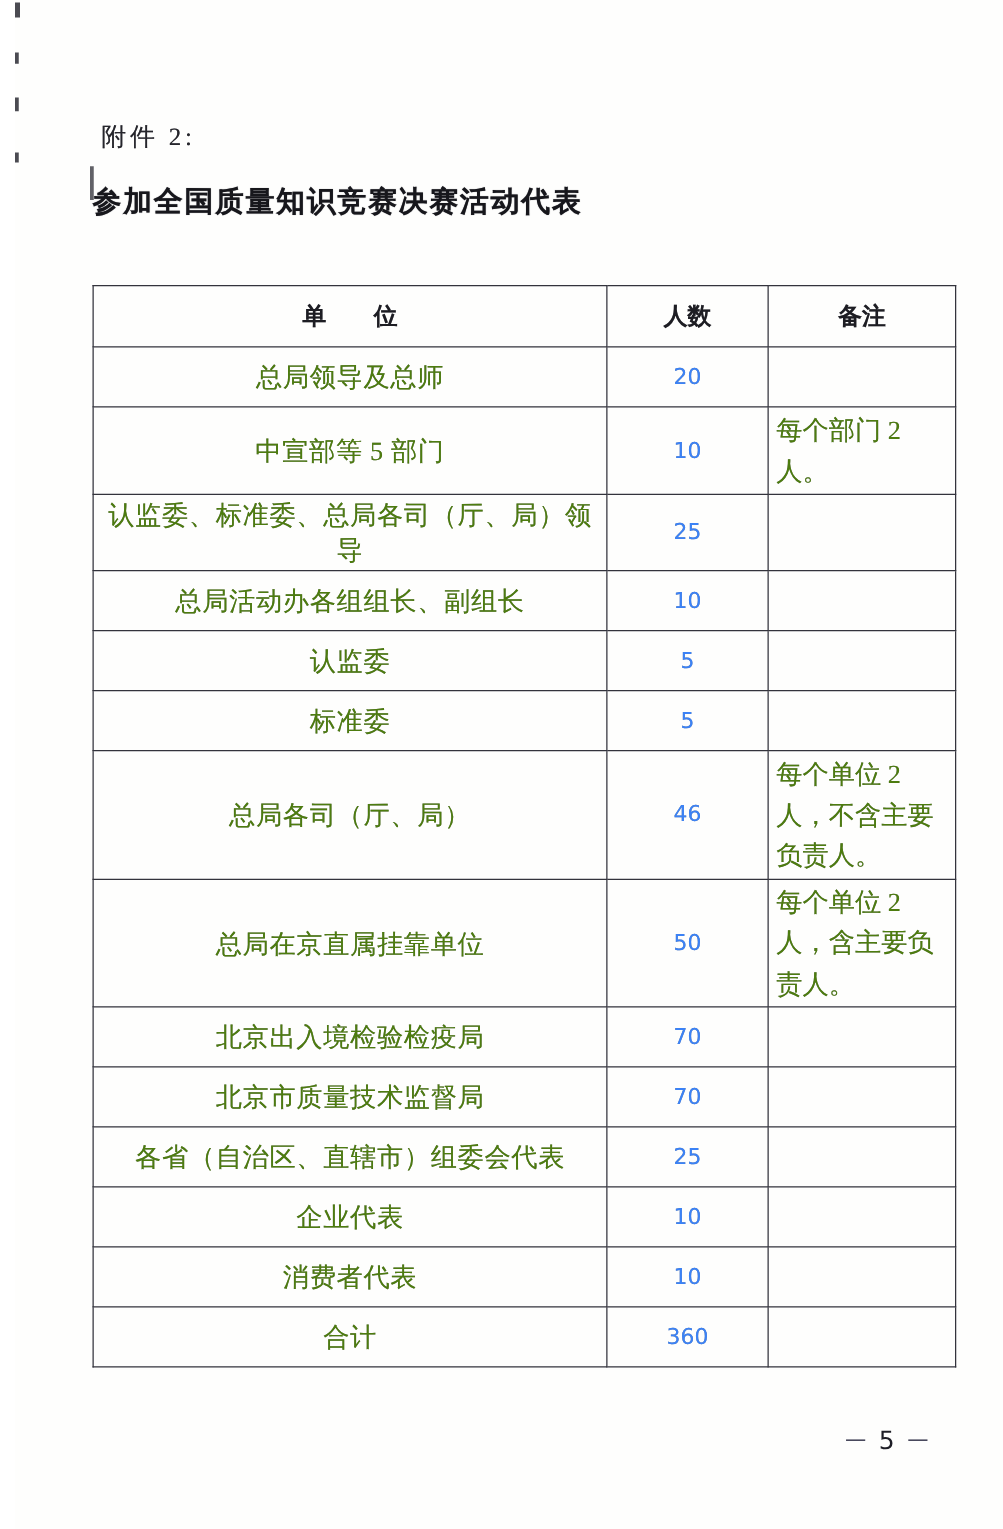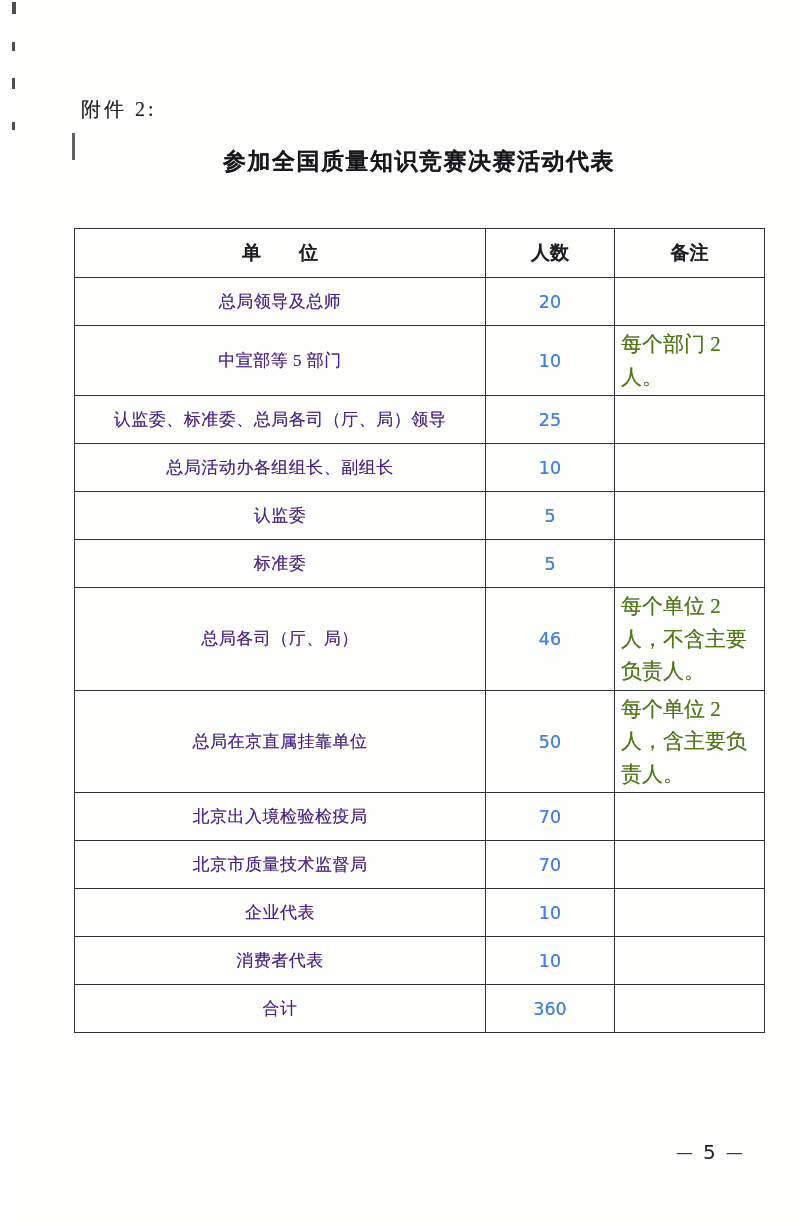--- a/index.html
+++ b/index.html
@@ -31,21 +31,20 @@
     letter-spacing: 3px;
     color: #26262c;
     text-shadow: 0 0 0.5px rgba(20,20,30,0.55);
   }
   .doc-title {
     position: absolute;
     left: 62px;
     top: 146px;
     width: 690px;
     margin: 0;
-    text-align: center;
     font-family: "Liberation Sans", "DejaVu Sans", sans-serif;
     font-size: 23px;
     font-weight: 900;
     letter-spacing: 1.5px;
     color: #17171c;
     text-shadow: 0 0 0.6px rgba(10,10,20,0.7);
   }
   table.rep-table {
     position: absolute;
     left: 62px;
@@ -69,23 +68,23 @@
     color: #1d1d23;
     font-family: "Liberation Sans", "DejaVu Sans", sans-serif;
     border-radius: 13px;
   }
   col.col-unit   { width: 411px; }
   col.col-count  { width: 129px; }
   col.col-remark { width: 150px; }
   td.unit-cell {
     height: 43px;
     text-align: center;
-    font-size: 17px;
+    font-size: 21px;
     letter-spacing: 0.5px;
-    color: #4c1d95;
+    color: #4d7c0f;
   }
   td.count-cell {
     text-align: center;
     font-size: 17.5px;
     font-family: "DejaVu Sans", "Liberation Sans", sans-serif;
     font-weight: 400;
     color: #3b82f6;
   }
   td.remark-cell {
     text-align: left;
@@ -188,20 +187,25 @@
           <td class="unit-cell">北京出入境检验检疫局</td>
           <td class="count-cell">70</td>
           <td class="remark-cell"></td>
         </tr>
         <tr>
           <td class="unit-cell">北京市质量技术监督局</td>
           <td class="count-cell">70</td>
           <td class="remark-cell"></td>
         </tr>
         <tr>
+          <td class="unit-cell">各省（自治区、直辖市）组委会代表</td>
+          <td class="count-cell">25</td>
+          <td class="remark-cell"></td>
+        </tr>
+        <tr>
           <td class="unit-cell">企业代表</td>
           <td class="count-cell">10</td>
           <td class="remark-cell"></td>
         </tr>
         <tr>
           <td class="unit-cell">消费者代表</td>
           <td class="count-cell">10</td>
           <td class="remark-cell"></td>
         </tr>
         <tr>

